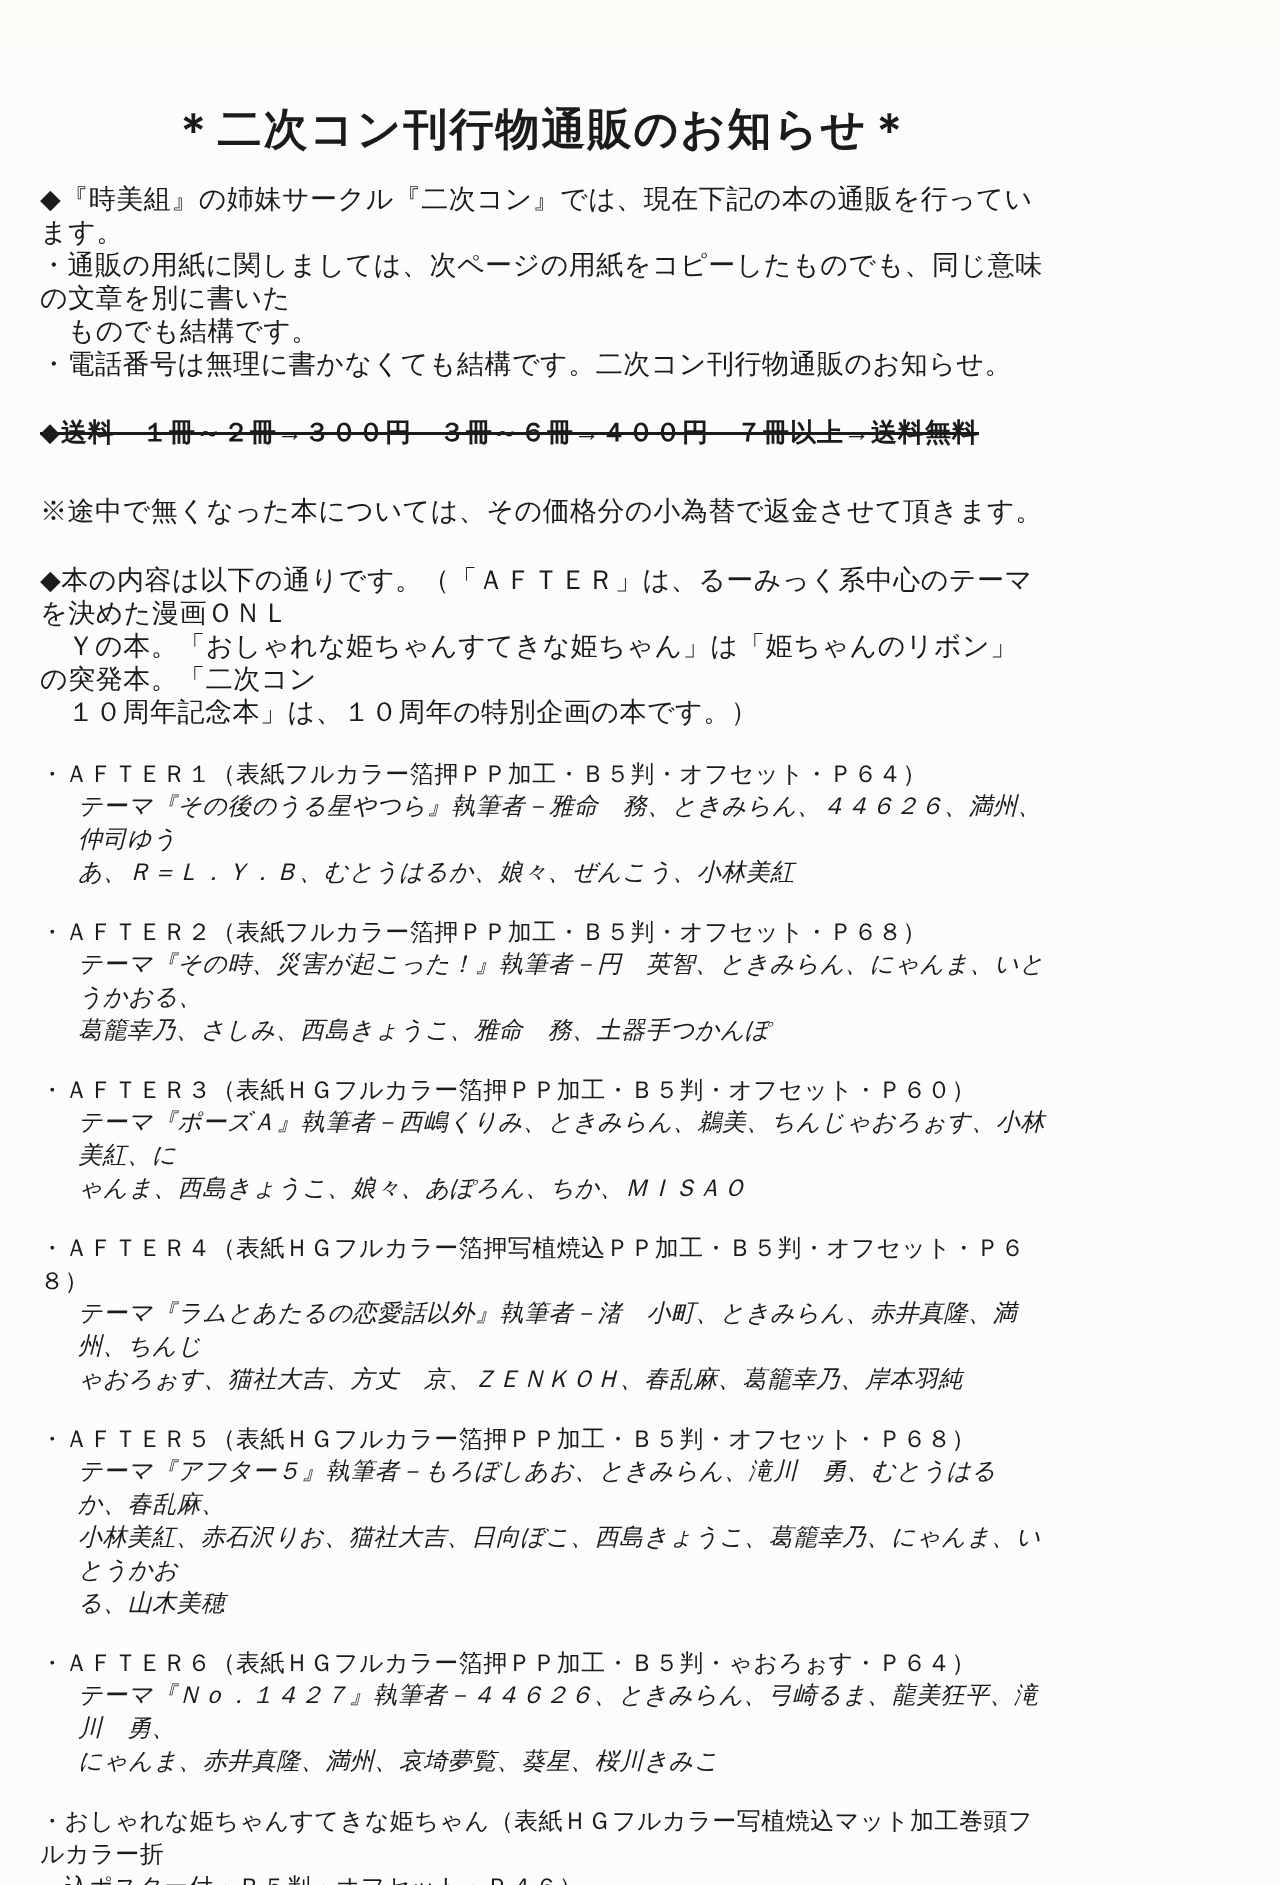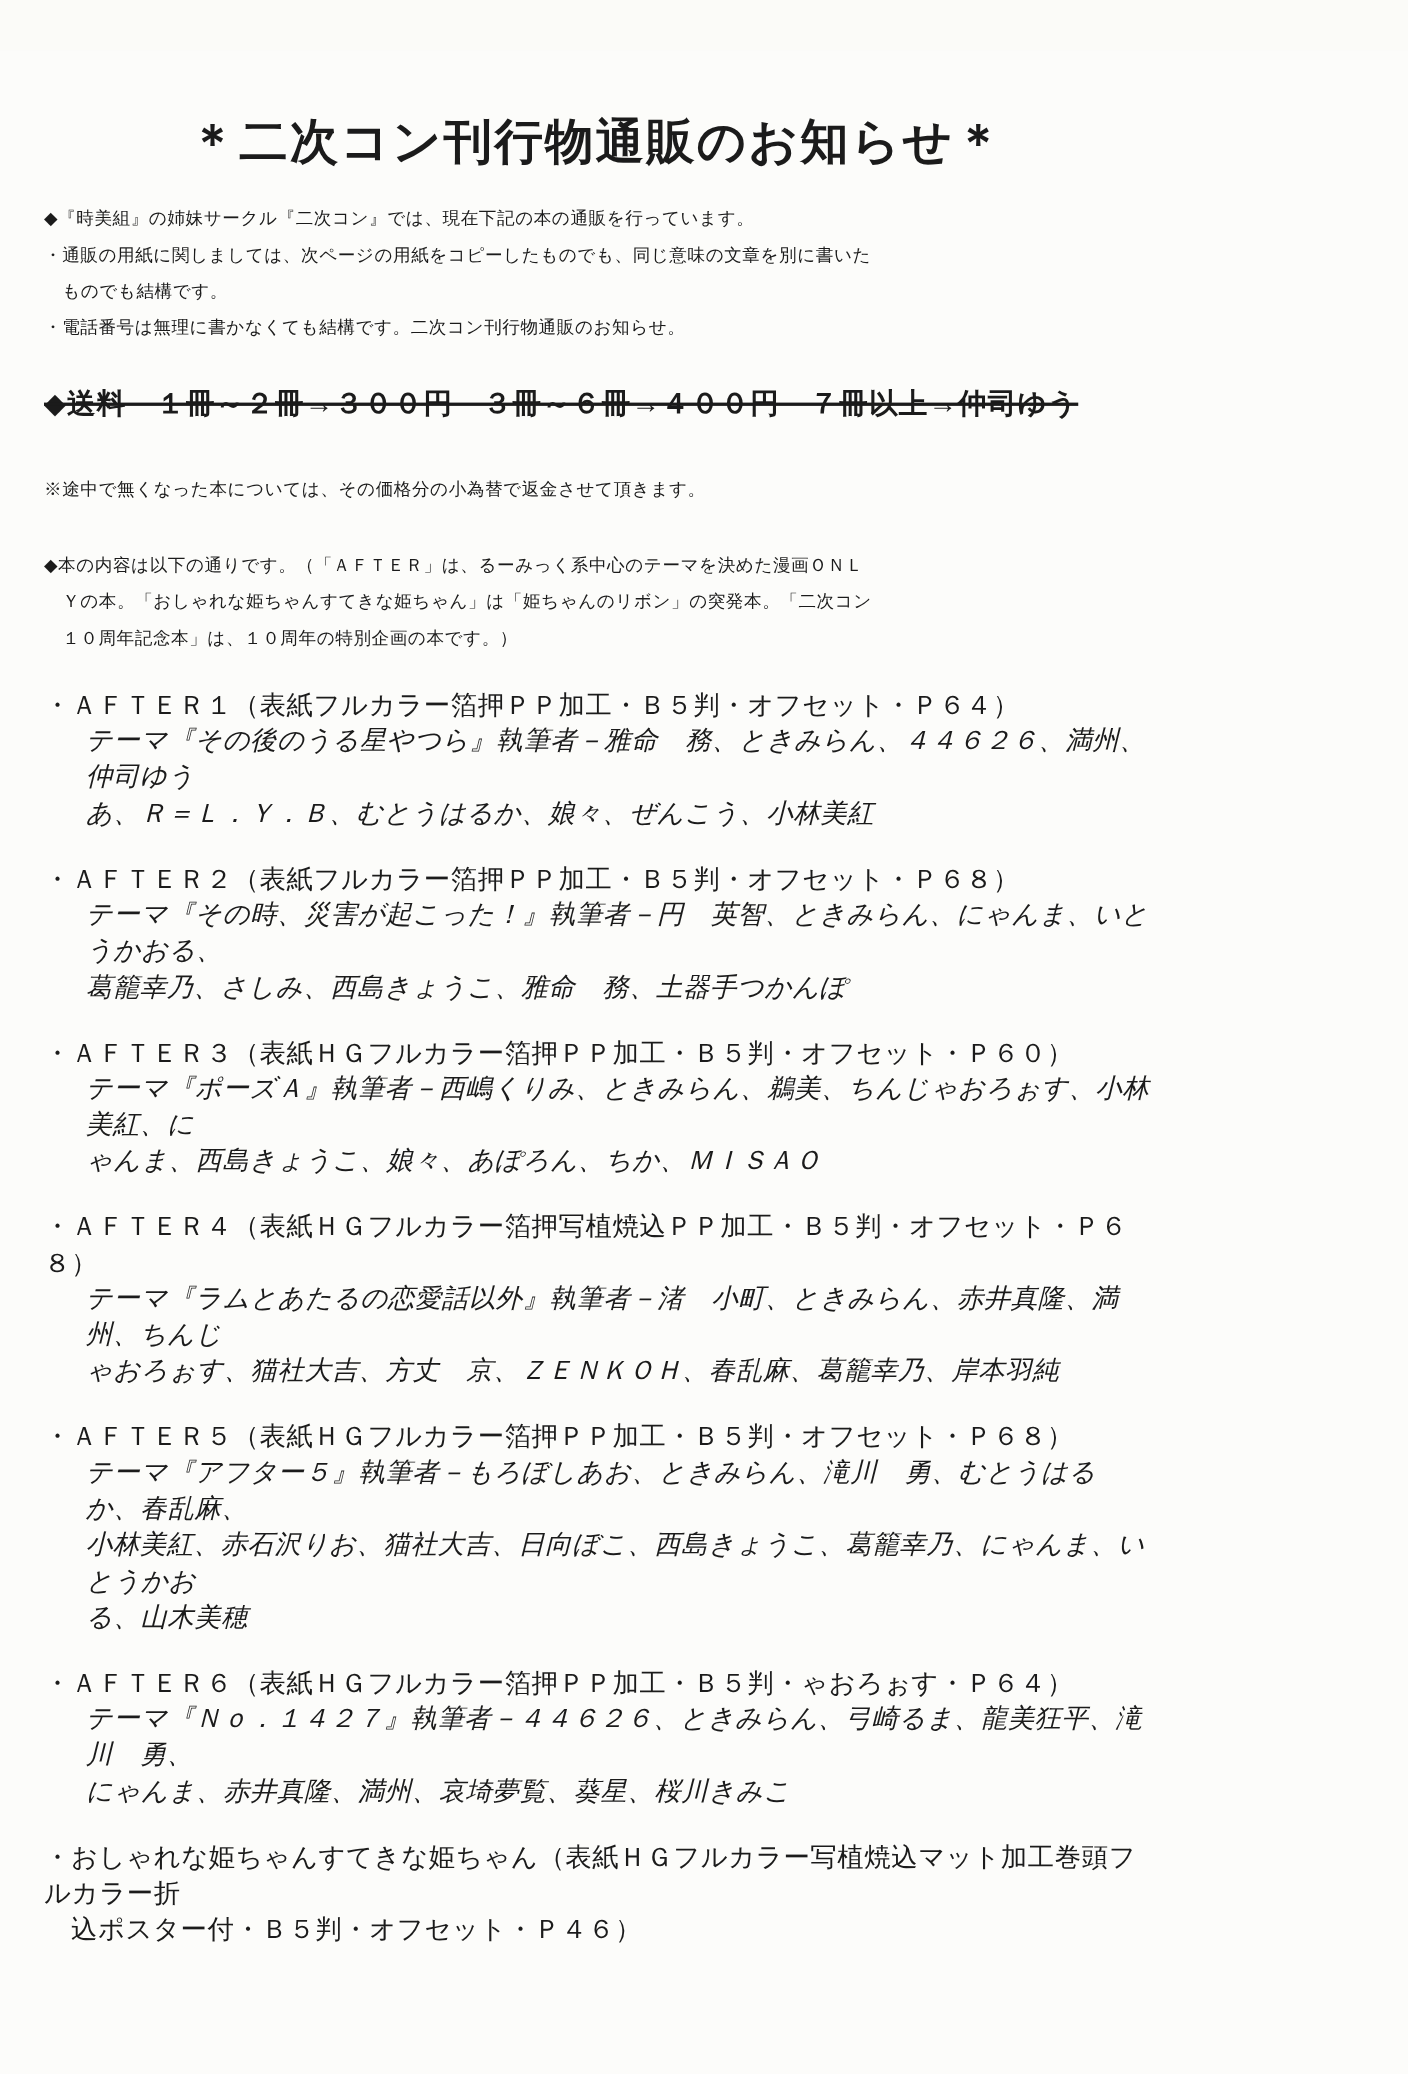--- a/index.html
+++ b/index.html
@@ -27,21 +27,21 @@
   .title {
     font-family: "Liberation Serif", "DejaVu Serif", serif;
     font-size: 44px;
     font-weight: bold;
     text-align: center;
     letter-spacing: 2px;
     margin: 0 0 24px 0;
     white-space: nowrap;
   }
   .para {
-    font-size: 16px;
+    font-size: 27px;
     line-height: 33px;
     white-space: pre-line;
     letter-spacing: 0.5px;
   }
   .shipping {
     font-family: "Liberation Sans", "DejaVu Sans", sans-serif;
     font-weight: bold;
     font-size: 26px;
     line-height: 34px;
     margin-top: 34px;
@@ -84,21 +84,21 @@
 
 <div class="page">
 
   <h1 class="title">＊二次コン刊行物通販のお知らせ＊</h1>
 
   <div class="para serif">◆『時美組』の姉妹サークル『二次コン』では、現在下記の本の通販を行っています。</div>
   <div class="para serif">・通販の用紙に関しましては、次ページの用紙をコピーしたものでも、同じ意味の文章を別に書いた
 　ものでも結構です。</div>
   <div class="para serif">・電話番号は無理に書かなくても結構です。二次コン刊行物通販のお知らせ。</div>
 
-  <div class="shipping">◆送料　１冊～２冊→３００円　３冊～６冊→４００円　７冊以上→仲司ゆう</div>
+  <div class="shipping">◆送料　１冊～２冊→３００円　３冊～６冊→４００円　７冊以上→送料無料</div>
 
   <div class="para serif refund-note">※途中で無くなった本については、その価格分の小為替で返金させて頂きます。</div>
 
   <div class="para serif contents-intro">◆本の内容は以下の通りです。（「ＡＦＴＥＲ」は、るーみっく系中心のテーマを決めた漫画ＯＮＬ
 　Ｙの本。「おしゃれな姫ちゃんすてきな姫ちゃん」は「姫ちゃんのリボン」の突発本。「二次コン
 　１０周年記念本」は、１０周年の特別企画の本です。）</div>
 
   <div class="books">
 
     <div class="book">

